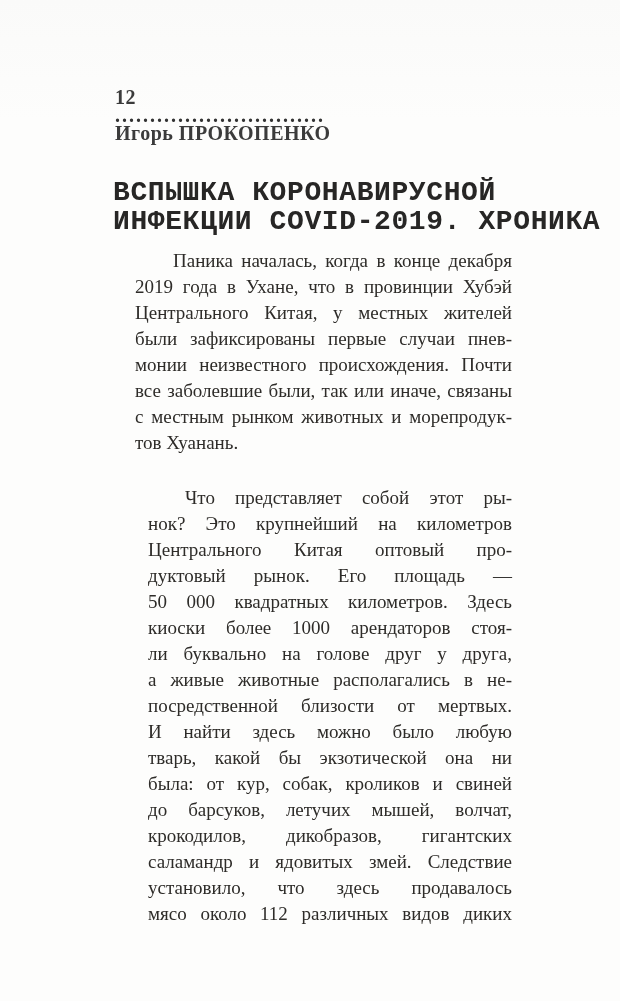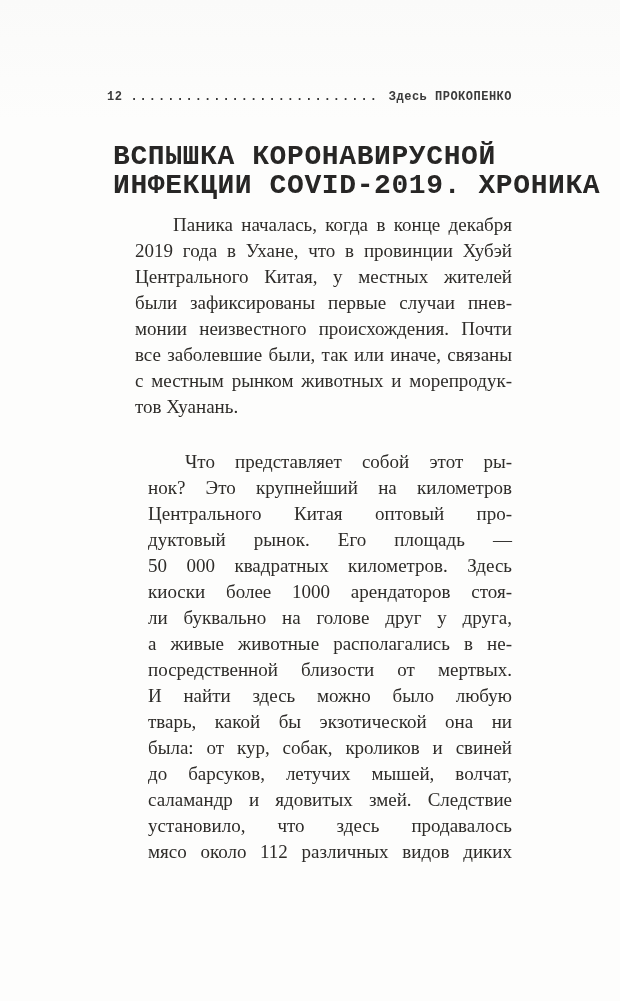--- a/index.html
+++ b/index.html
@@ -14,27 +14,28 @@
     box-sizing: border-box;
     background: linear-gradient(180deg, #fafaf9 0%, #fdfdfc 12%, #fdfdfc 100%);
     color: #2c2a28;
     padding: 88px 108px 0 107px;
     overflow: hidden;
   }
   
   .runhead {
     display: flex;
     align-items: baseline;
-    font-family: Liberation Mono, monospace;
+    font-family: Liberation Serif, serif;
     font-weight: 700;
-    font-size: 12px;
+    font-size: 20px;
     line-height: 18px;
     color: #3b3b3b;
     letter-spacing: 0.5px;
     white-space: nowrap;
+    flex-direction: column;
   }
   .runhead .dots {
     flex: 1;
     overflow: hidden;
     margin: 0 8px;
     letter-spacing: 2px;
     color: #333;
   }
   .runhead .author { letter-spacing: 0.5px; }
   
@@ -72,21 +73,21 @@
   .para2 .line.first { text-indent: 37px; }
 </style>
 </head>
 <body>
 
 <div class="page">
 
   <div class="runhead">
     <span class="pagenum">12</span>
     <span class="dots">..............................</span>
-    <span class="author">Здесь ПРОКОПЕНКО</span>
+    <span class="author">Игорь ПРОКОПЕНКО</span>
   </div>
 
   <h1 class="title">
     <span class="title-line">ВСПЫШКА КОРОНАВИРУСНОЙ</span>
     <span class="title-line">ИНФЕКЦИИ COVID-2019. ХРОНИКА</span>
   </h1>
 
   <div class="para para1">
       <div class="line first">Паника началась, когда в конце декабря</div>
       <div class="line">2019 года в Ухане, что в провинции Хубэй</div>
@@ -105,18 +106,19 @@
       <div class="line">дуктовый рынок. Его площадь —</div>
       <div class="line">50 000 квадратных километров. Здесь</div>
       <div class="line">киоски более 1000 арендаторов стоя-</div>
       <div class="line">ли буквально на голове друг у друга,</div>
       <div class="line">а живые животные располагались в не-</div>
       <div class="line">посредственной близости от мертвых.</div>
       <div class="line">И найти здесь можно было любую</div>
       <div class="line">тварь, какой бы экзотической она ни</div>
       <div class="line">была: от кур, собак, кроликов и свиней</div>
       <div class="line">до барсуков, летучих мышей, волчат,</div>
+      <div class="line">крокодилов, дикобразов, гигантских</div>
       <div class="line">саламандр и ядовитых змей. Следствие</div>
       <div class="line">установило, что здесь продавалось</div>
       <div class="line last">мясо около 112 различных видов диких</div>
     </div>
 
 </div>
 
 </body></html>

